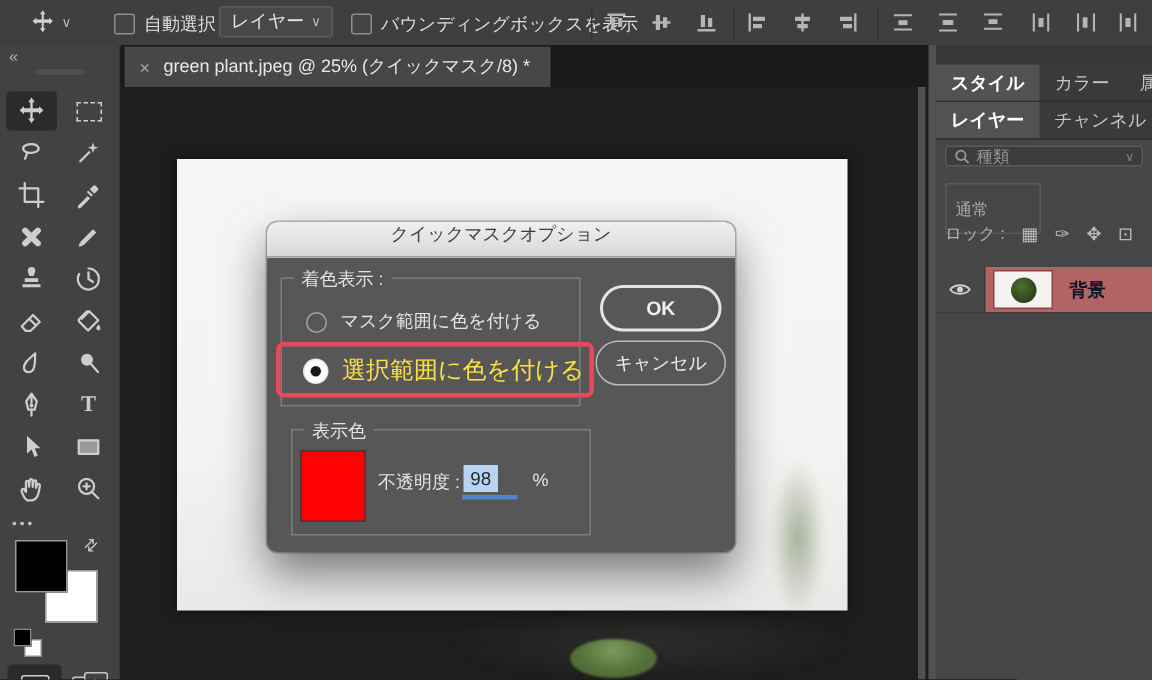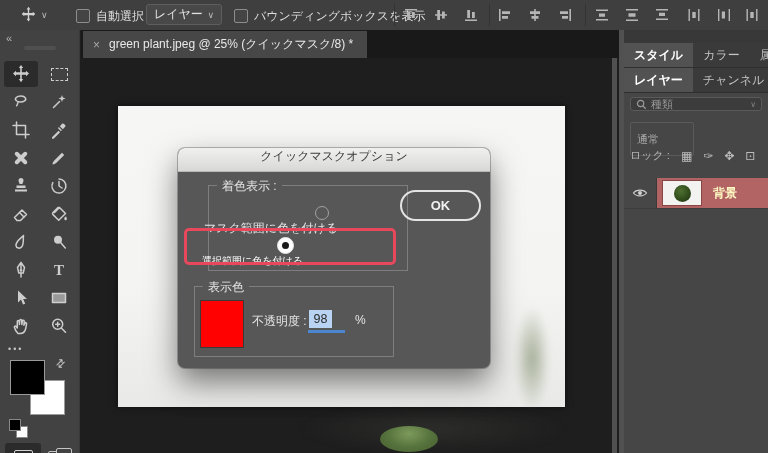--- a/index.html
+++ b/index.html
@@ -63,28 +63,28 @@
   #doc-scrollbar{position:absolute;left:531px;top:28px;width:5px;height:395px;background:#505050;}
 
   
   #dialog{left:178px;top:148px;width:312px;height:220px;border-radius:7px;background:#575757;
       box-shadow:0 14px 30px rgba(0,0,0,.5),0 0 0 1px rgba(0,0,0,.25);z-index:5;}
   #dialog-title{position:absolute;left:0;top:0;width:100%;height:24px;border-radius:7px 7px 0 0;
       background:linear-gradient(#f0f0ee,#d8d8d6);border-bottom:1px solid #b8b8b6;
       display:flex;align-items:flex-start;justify-content:center;font-size:12px;color:#3b3b3b;box-sizing:border-box;}
   .fieldset{position:absolute;border:1px solid #7e7e7e;}
   .legend{position:absolute;top:-8px;left:8px;background:#575757;padding:0 5px;font-size:12px;color:#e4e4e4;white-space:nowrap;}
-  #fs-color-indicates{left:30px;top:37px;width:198px;height:84px;}
+  #fs-color-indicates{left:9px;top:37px;width:198px;height:84px;}
   #fs-display-color{left:16px;top:138px;width:198px;height:69px;}
-  .radio-row{position:absolute;display:flex;align-items:flex-end;flex-direction:column;}
+  .radio-row{position:absolute;display:flex;align-items:center;}
   .radio{width:14px;height:14px;border-radius:50%;box-sizing:border-box;border:1.5px solid #a2a2a2;margin-right:9px;flex:none;}
   .radio.sel{width:17px;height:17px;background:#fff;border:1px solid #e8e8e8;display:flex;align-items:center;justify-content:center;}
   .radio.sel::after{content:"";width:7px;height:7px;border-radius:50%;background:#1a1a1a;}
   .radio-label{font-size:12px;color:#e6e6e6;white-space:nowrap;}
-  #radio-row-selected .radio-label{font-size:10px;color:#ffffff;font-family:Liberation Serif, serif;}
+  #radio-row-selected .radio-label{font-size:16px;color:#fde047;font-family:Liberation Serif, serif;}
   #annotation-box{position:absolute;left:6px;top:80px;width:212px;height:37px;border:3px solid #e8485c;border-radius:5px;
       box-sizing:border-box;z-index:8;pointer-events:none;}
   .pill-btn{position:absolute;border-radius:16px;background:transparent;display:flex;align-items:center;justify-content:center;
       color:#f0f0f0;box-sizing:border-box;}
   #ok-btn{left:222px;top:42px;width:81px;height:31px;border:2px solid #e4e4e4;font-size:13px;font-weight:bold;}
   #cancel-btn{left:219px;top:79px;width:87px;height:30px;border:1.5px solid #b9b9b9;font-size:12px;}
   #color-swatch{position:absolute;left:22px;top:152px;width:42px;height:46px;background:#fe0100;border:1px solid #3a3a3a;}
   #opacity-label{position:absolute;left:74px;top:165px;font-size:12px;color:#e4e4e4;white-space:nowrap;}
   #opacity-value{position:absolute;left:131px;top:162px;width:23px;height:18px;background:#b9d4f2;color:#2a2a2a;
       font-size:12.5px;display:flex;align-items:center;justify-content:center;}
@@ -109,21 +109,21 @@
   #lock-row{position:absolute;left:6px;top:118px;display:flex;align-items:center;font-size:11px;color:#b5b5b5;}
   #lock-row .lk{margin-left:11px;font-size:12px;color:#bcbcbc;}
   #layer-row{position:absolute;left:0;top:148px;width:144px;height:30px;}
   #layer-gutter{position:absolute;left:0;top:0;width:33px;height:30px;background:#474747;border-right:1px solid #3a3a3a;
       display:flex;align-items:center;justify-content:center;box-sizing:border-box;}
   #layer-highlight{position:absolute;left:33px;top:0;width:111px;height:30px;background:#b26363;display:flex;align-items:center;}
   #layer-thumb{width:38px;height:24px;background:#f3f3f1;border:1px solid #8a4545;margin-left:5px;
       display:flex;align-items:center;justify-content:center;flex:none;}
   #layer-thumb .plant{width:17px;height:17px;border-radius:50%;
       background:radial-gradient(circle at 40% 35%,#4e7030 0%,#2f4a1a 60%,#1d3010 100%);}
-  #layer-name{margin-left:11px;font-size:12px;font-weight:bold;color:#fef9c3;font-family:Liberation Serif, serif;}
+  #layer-name{margin-left:11px;font-size:12px;font-weight:bold;color:#0f172a;font-family:Liberation Serif, serif;}
   #layer-row-sep{position:absolute;left:0;top:178px;width:144px;height:1px;background:#3c3c3c;}
   .eye{width:16px;height:12px;}
 </style>
 </head>
 <body>
 
 <div id="app">
 
   <div id="options-bar" class="abs">
     <svg class="ai" style="left:20px;top:6px;width:17px;height:17px" viewBox="0 0 20 20">
@@ -342,20 +342,23 @@
     </div>
     <div class="radio-row" style="left:24px;top:89px" id="radio-row-selected">
       <span class="radio sel"></span>
       <span class="radio-label">選択範囲に色を付ける</span>
     </div>
     <div id="annotation-box"></div>
 
     <div class="pill-btn" id="ok-btn">
       <span>OK</span>
     </div>
+    <div class="pill-btn" id="cancel-btn">
+      <span>キャンセル</span>
+    </div>
 
     <div class="fieldset" id="fs-display-color">
       <span class="legend">表示色</span>
     </div>
     <div id="color-swatch"></div>
     <span id="opacity-label">不透明度 :</span>
     <span id="opacity-value">98</span>
     <span id="opacity-underline"></span>
     <span id="opacity-unit">%</span>
   </div>

